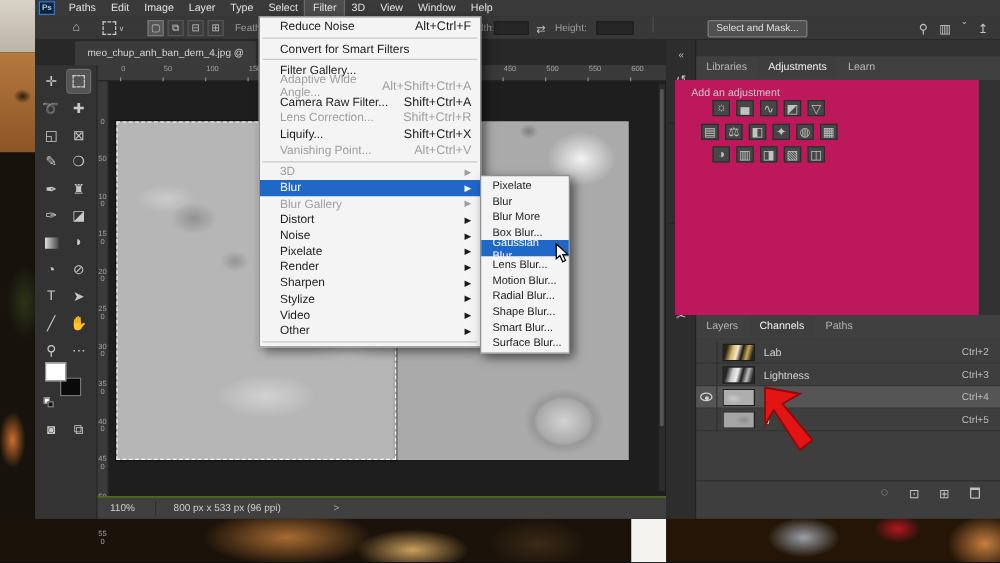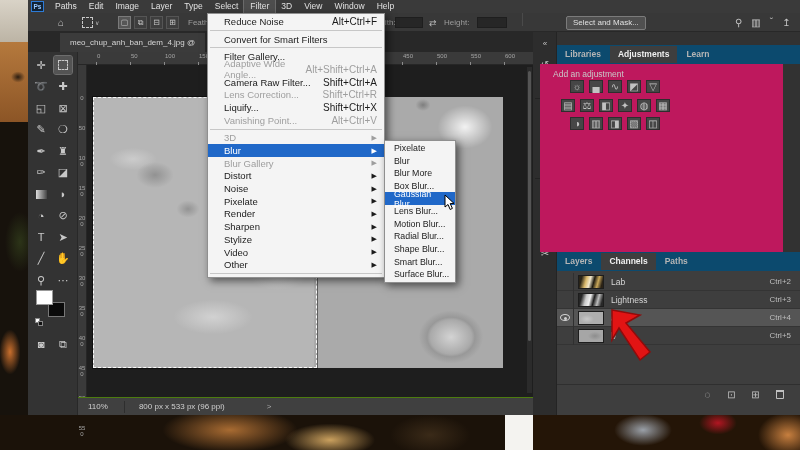--- a/index.html
+++ b/index.html
@@ -82,22 +82,22 @@
   #statusbar { position:absolute; left:0; top:345px; width:455px; height:18px; background:#404040;
     border-top:1px solid #4d7c0f; color:#cfcfcf; font-size:8px; display:flex; align-items:center; }
 
   
   #dock { position:absolute; left:533px; top:32px; width:24px; height:383px; background:#2d2d2d; border-right:1px solid #242424; }
   .dock-ic { position:absolute; left:3px; width:18px; height:16px; color:#c3c3c3; font-size:10px;
     display:flex; align-items:center; justify-content:center; }
   .dock-sep { position:absolute; left:2px; width:20px; height:1px; background:#232323; }
 
   
-  .ptabs { position:absolute; height:19px; background:#0c4a6e; display:flex; align-items:center;
-    font-size:8.5px; color:#b5b5b5; width:243px;font-weight:bold; }
+  .ptabs { position:absolute; height:19px; background:#404040; display:flex; align-items:flex-start;
+    font-size:8.5px; color:#b5b5b5; width:243px; }
   .ptab { padding:3px 8px 4px 8px; margin-right:1px; }
   .ptab.on { background:#3e3e3e; color:#f0f0f0; }
   #adjpanel { position:absolute; left:540px; top:64px; width:243px; height:188px; background:#be185d; }
   #adjheading { position:absolute; left:13px; top:5px; color:#c9c9c9; font-size:8.5px; }
   .adjrow { position:absolute; display:flex; gap:5px; }
   .adjic { width:14px; height:13px; display:flex; align-items:center; justify-content:center;
     color:#c2c2c2; font-size:10px; background:#464646; border:1px solid #2e2e2e; }
   #chpanel { position:absolute; left:557px; top:271px; width:243px; height:144px; background:#3e3e3e; }
   .chrow { position:absolute; left:0; width:243px; height:18px; display:flex; align-items:center;
     border-bottom:1px solid #343434; color:#d6d6d6; font-size:8.5px; }

